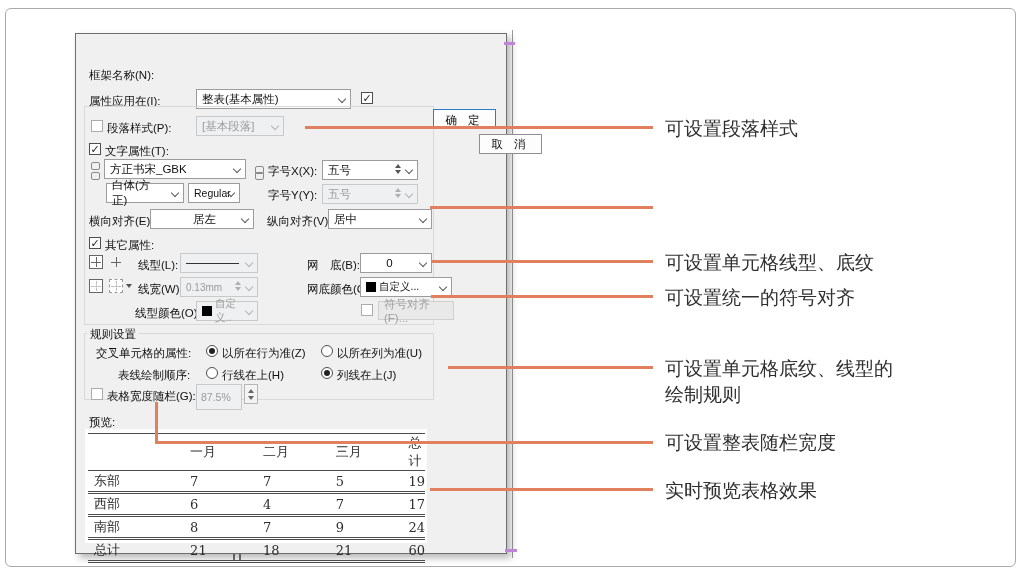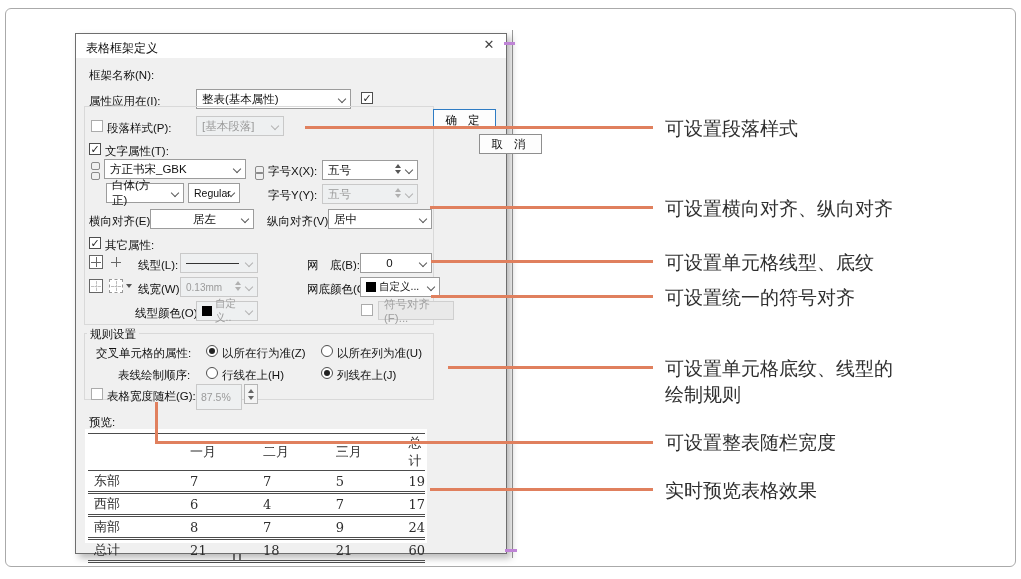--- a/index.html
+++ b/index.html
@@ -93,24 +93,20 @@
 
 <div id="stage">
   <div class="figure-border"></div>
   <div class="page-vline"></div>
   <div class="tick" style="left:233px;top:552px;"></div>
   <div class="tick" style="left:239px;top:552px;"></div>
   <div class="purple" style="left:504px;top:42px;width:11px;"></div>
   <div class="purple" style="left:505px;top:549px;width:12px;"></div>
 
   <div class="dialog">
-    <div class="titlebar">
-      <span class="title">表格框架定义</span>
-      <span class="close">✕</span>
-    </div>
 
     <span class="lbl" style="left:13px;top:34px;">框架名称(N):</span>
 
     <span class="lbl" style="left:13px;top:60px;">属性应用在(I):</span>
     <div class="combo" style="left:120px;top:55px;width:155px;">
       <span>整表(基本属性)</span>
         <i class="chev"></i>
     </div>
     <span class="cb" style="left:285px;top:58px;">
         <span>✓</span>
@@ -212,21 +208,21 @@
     <span class="lbl" style="left:62px;top:248px;">线宽(W):</span>
     <div class="combo disabled" style="left:104px;top:243px;width:78px;padding-right:30px;">
       <span style="font-size:10px">0.13mm</span>
       <span class="updn">
           <i class="u"></i>
           <i class="d"></i>
         </span>
         <i class="chev"></i>
     </div>
     <span class="lbl" style="left:231px;top:248px;">网底颜色(C):</span>
-    <div class="combo" style="left:284px;top:243px;width:80px;">
+    <div class="combo" style="left:284px;top:243px;width:92px;">
       <span class="swatch"></span>
       <span style="font-size:10.5px">自定义...</span>
         <i class="chev"></i>
     </div>
 
     <span class="lbl" style="left:59px;top:272px;">线型颜色(O):</span>
     <div class="combo disabled" style="left:120px;top:267px;width:62px;">
       <span class="swatch"></span>
       <span style="font-size:10.5px">自定义..</span>
         <i class="chev"></i>
@@ -315,20 +311,19 @@
   <div class="ann-line" style="left:305px;top:126px;width:348px;"></div>
   <div class="ann-line" style="left:430px;top:206px;width:223px;"></div>
   <div class="ann-line" style="left:431px;top:260px;width:222px;"></div>
   <div class="ann-line" style="left:431px;top:295px;width:222px;"></div>
   <div class="ann-line" style="left:448px;top:366px;width:205px;"></div>
   <div class="ann-vline" style="left:155px;top:402px;height:40px;"></div>
   <div class="ann-line" style="left:155px;top:441px;width:498px;"></div>
   <div class="ann-line" style="left:430px;top:488px;width:223px;"></div>
 
   <div class="ann-text" style="top:116px;">可设置段落样式</div>
-  <div class="ann-text" style="top:196px;">可设置横向对齐、纵向对齐</div>
   <div class="ann-text" style="top:250px;">可设置单元格线型、底纹</div>
   <div class="ann-text" style="top:285px;">可设置统一的符号对齐</div>
   <div class="ann-text" style="top:356px;">可设置单元格底纹、线型的
 绘制规则</div>
   <div class="ann-text" style="top:430px;">可设置整表随栏宽度</div>
   <div class="ann-text" style="top:478px;">实时预览表格效果</div>
 </div>
 
 </body></html>

